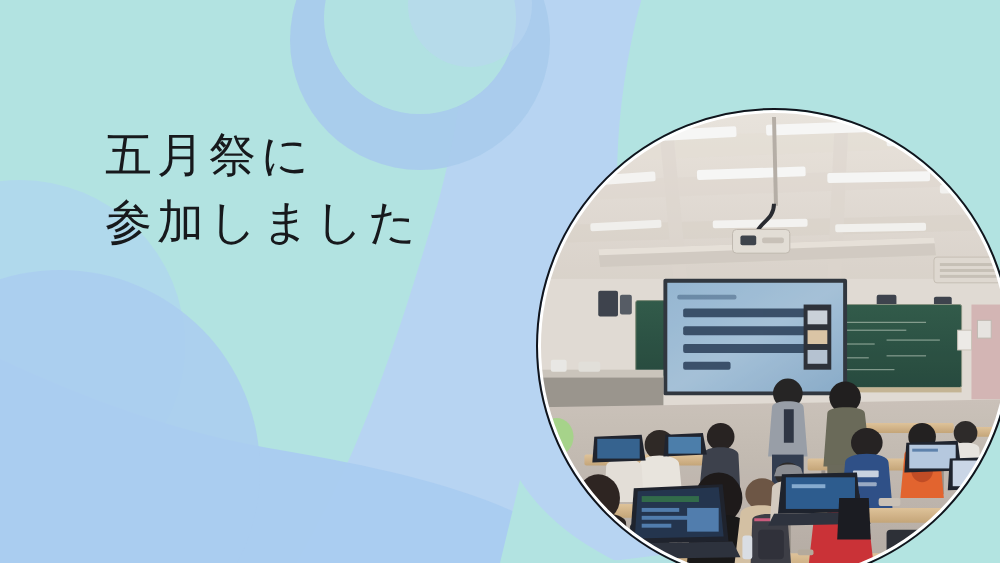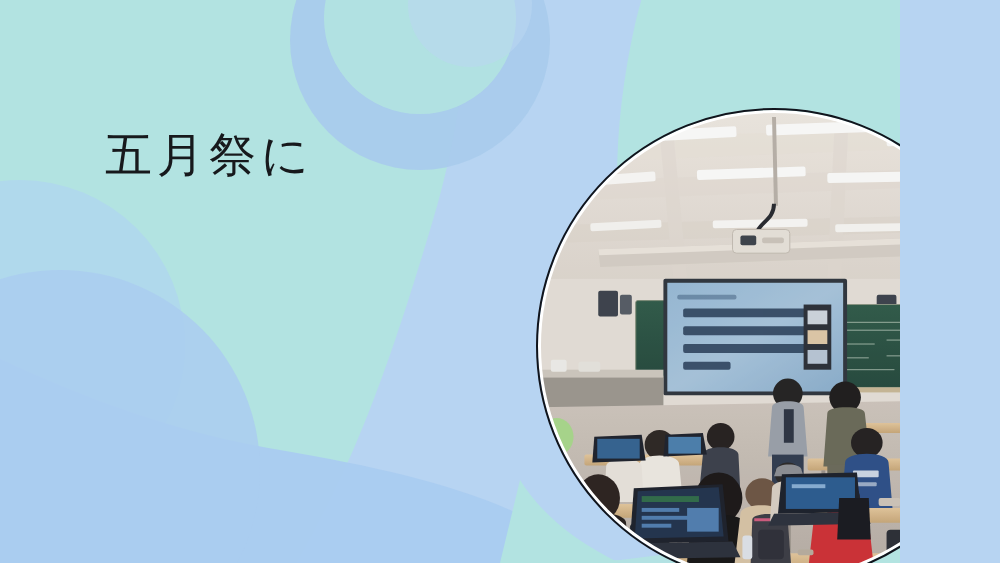--- a/index.html
+++ b/index.html
@@ -2,21 +2,21 @@
 <html><head>
 <meta charset="utf-8">
 <style>
   html,body{margin:0;padding:0;}
   body{
     width:1000px;height:563px;overflow:hidden;
     font-family:"Liberation Sans","DejaVu Sans",sans-serif;
     background:#b7d4f2;
   }
   #slide{
-    position:relative;width:900px;height:563px;overflow:hidden;
+    position:relative;width:1000px;height:563px;overflow:hidden;
     background:#15803d;
   }
   
   .bg-layer{position:absolute;inset:0;overflow:hidden;}
   .bg-layer svg{display:block;width:1000px;height:563px;}
 
   
   .title-block{
     position:absolute;left:105px;top:122px;width:420px;
     z-index:6;
@@ -97,20 +97,21 @@
         <path d="M 520,563 L 1000,563 L 1000,430
                  C 900,500 760,545 620,560 Z" fill="#b2e3e1" opacity="0.9"></path>
 
         <path d="M 500,563 L 620,563 C 572,540 540,512 520,480 Z" fill="#b2e3e1"></path>
       </g>
     </svg>
   </div>
 
   <div class="title-block">
     <div class="title-line">五月祭に</div>
+    <div class="title-line">参加しました</div>
   </div>
 
   <div class="photo-wrap">
     <div class="photo-clip">
       <svg viewBox="0 0 476 476" xmlns="http://www.w3.org/2000/svg" preserveAspectRatio="xMidYMid slice">
         <defs>
           <linearGradient id="ceilGrad" x1="0" y1="0" x2="0" y2="1">
             <stop offset="0" stop-color="#efe9e0"></stop>
             <stop offset="1" stop-color="#dfd8cd"></stop>
           </linearGradient>

